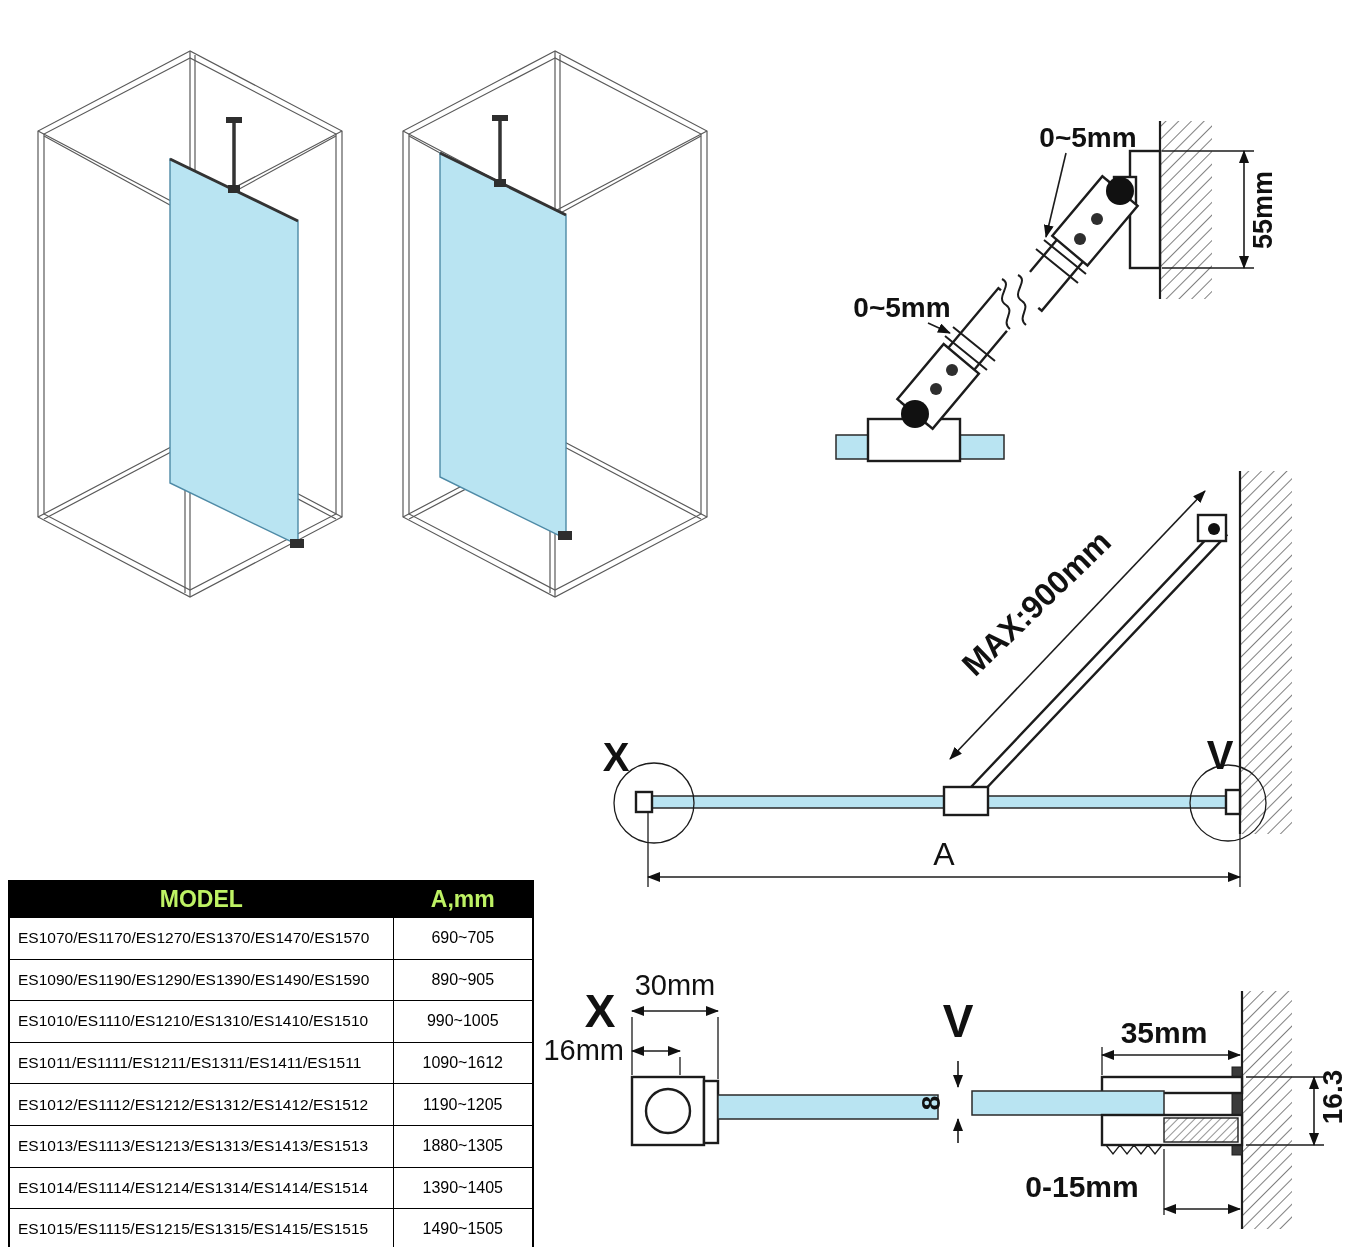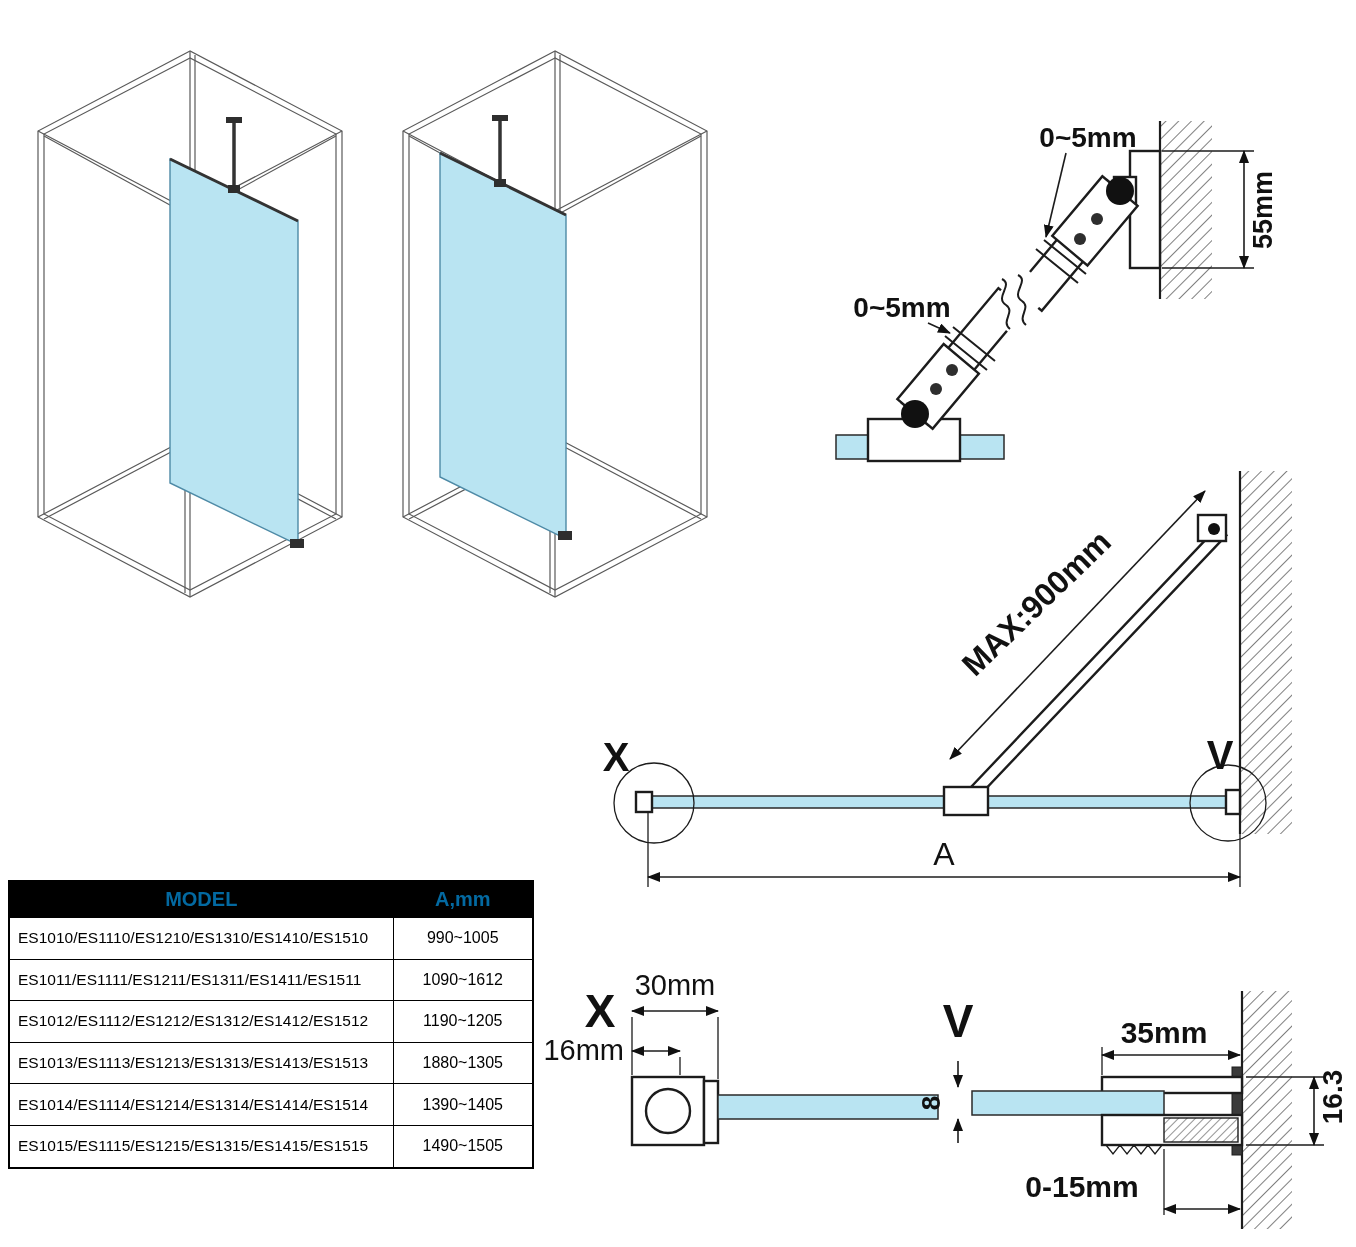--- a/index.html
+++ b/index.html
@@ -16,21 +16,21 @@
   .thin  { stroke:#1c1c1c; stroke-width:1.3; fill:none; }
   .dim   { stroke:#1c1c1c; stroke-width:1.6; fill:none; }
   .dark  { fill:#2e2e2e; stroke:none; }
 
   table.model-table {
     position:absolute; left:8px; top:841px; width:524px;
     border-collapse:collapse; border:2.5px solid #000; background:#fff;
     table-layout:fixed;
   }
   table.model-table th {
-    background:#000; color:#0369a1; font-size:20px; font-weight:bold;
+    background:#000; color:#bef264; font-size:23px; font-weight:bold;
     height:33px; border:1.6px solid #000; text-align:center;
   }
   table.model-table td {
     border:1.6px solid #000; color:#000; height:38.6px; background:#fff;
   }
   td.model-cell { font-size:15.5px; text-align:left; padding:0 4px 0 8px; }
   td.amm-cell   { font-size:16px;  text-align:center; }
   col.c-model { width:384px; }
   col.c-amm   { width:140px; }
 </style>
@@ -206,20 +206,28 @@
         <col class="c-amm">
       </colgroup>
   <thead>
     <tr>
       <th>MODEL</th>
       <th>A,mm</th>
     </tr>
   </thead>
   <tbody>
     <tr>
+      <td class="model-cell">ES1070/ES1170/ES1270/ES1370/ES1470/ES1570</td>
+      <td class="amm-cell">690~705</td>
+    </tr>
+    <tr>
+      <td class="model-cell">ES1090/ES1190/ES1290/ES1390/ES1490/ES1590</td>
+      <td class="amm-cell">890~905</td>
+    </tr>
+    <tr>
       <td class="model-cell">ES1010/ES1110/ES1210/ES1310/ES1410/ES1510</td>
       <td class="amm-cell">990~1005</td>
     </tr>
     <tr>
       <td class="model-cell">ES1011/ES1111/ES1211/ES1311/ES1411/ES1511</td>
       <td class="amm-cell">1090~1612</td>
     </tr>
     <tr>
       <td class="model-cell">ES1012/ES1112/ES1212/ES1312/ES1412/ES1512</td>
       <td class="amm-cell">1190~1205</td>

